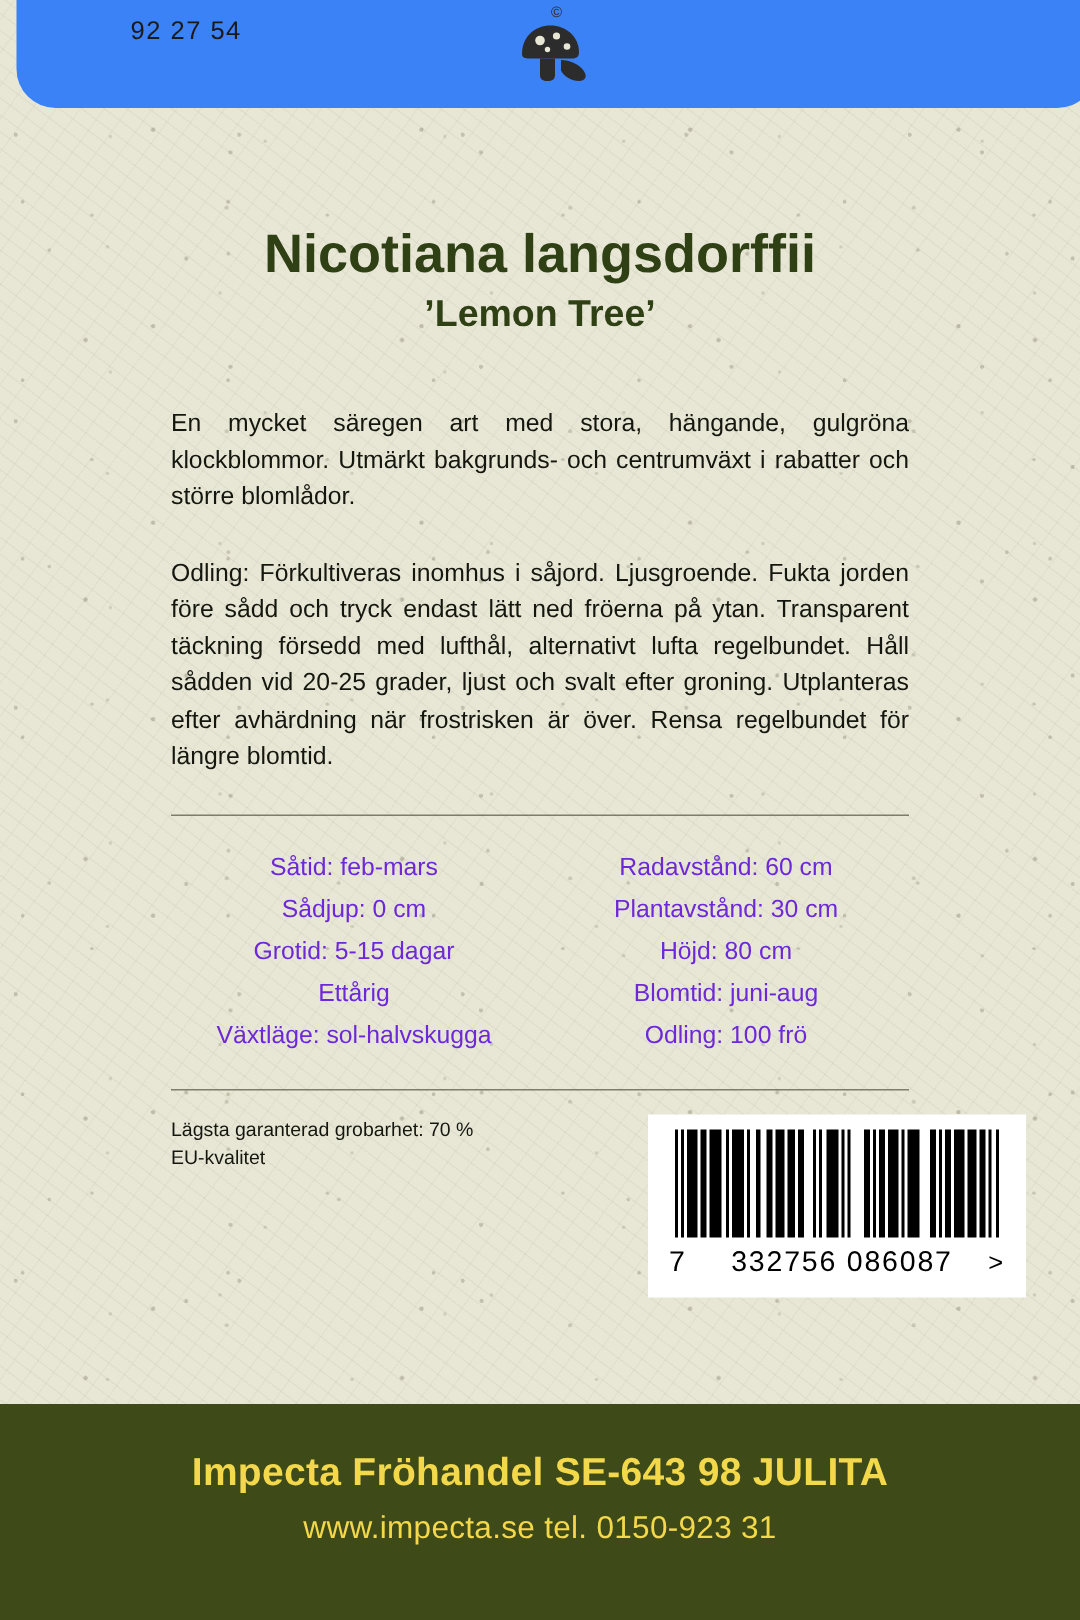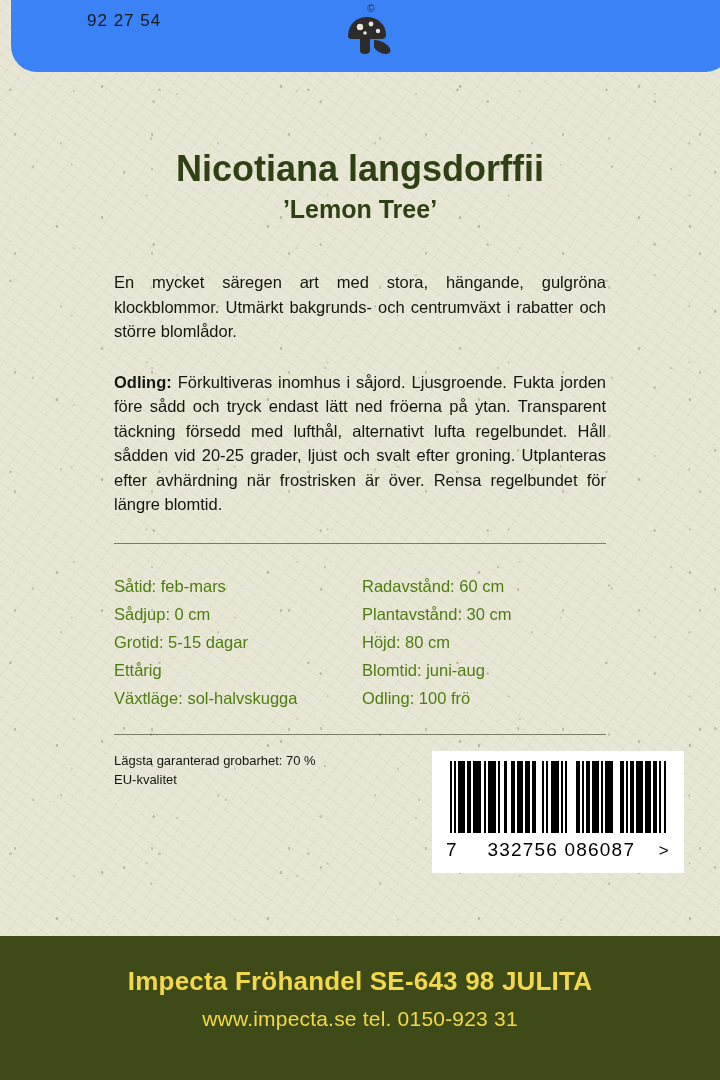--- a/index.html
+++ b/index.html
@@ -138,38 +138,39 @@
     text-justify: inter-word;
   }
   .culture {
     margin-top: 26px;
     font-size: 16.5px;
     line-height: 24.5px;
     text-align: justify;
     text-justify: inter-word;
   }
   .culture b {
-    font-weight: bold;
+    font-weight: normal;
   }
 
   .divider {
     width: 492px;
     margin: 26px auto 0 auto;
     border-top: 1px solid #5a5a4a;
     opacity: 0.75;
   }
 
   .facts {
     width: 492px;
-    margin: 8px auto;
+    margin: 0 auto;
     padding-top: 20px;
     display: flex;
     font-size: 16.5px;
     line-height: 28px;
-    color: #4d7c0f;
+    color: #6d28d9;
+    text-align: center;
   }
   .facts-col {
     width: 50%;
   }
   .facts-col.right {
     padding-left: 4px;
   }
 
   .divider2 {
     width: 492px;

